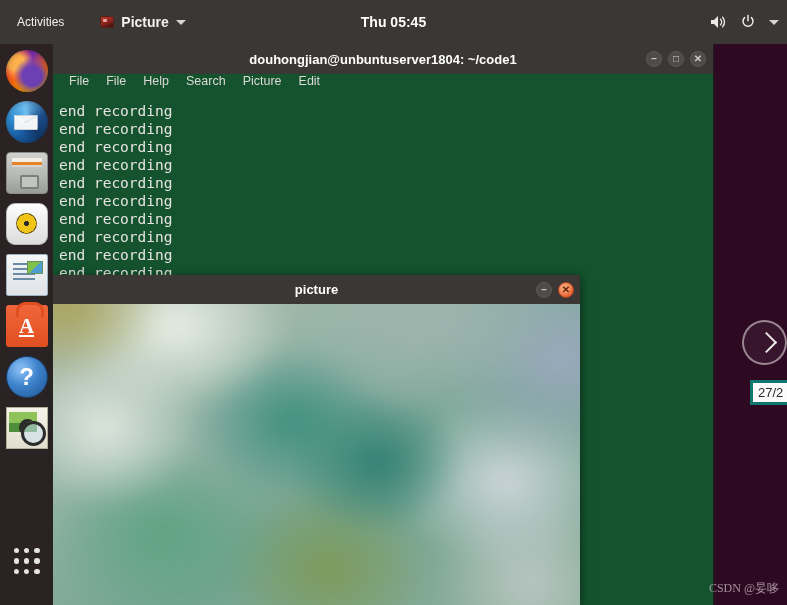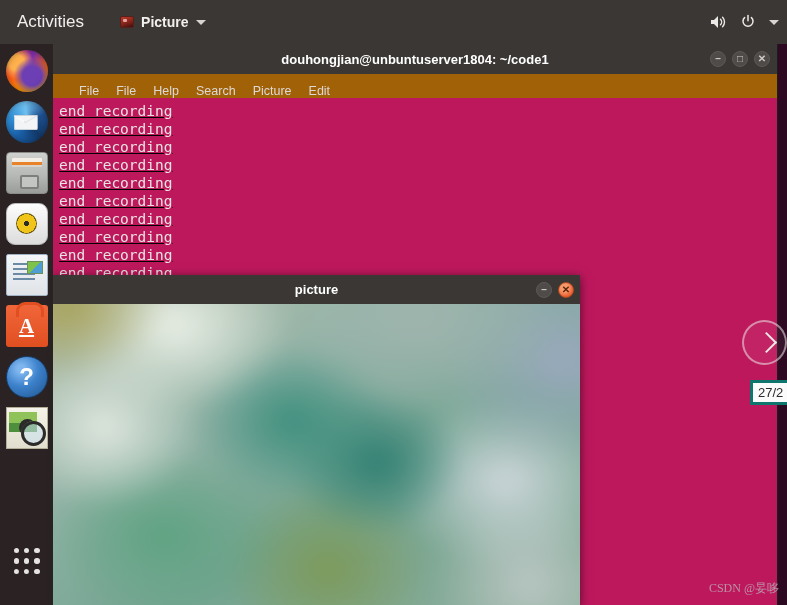--- a/index.html
+++ b/index.html
@@ -18,21 +18,21 @@
 
   
   #topbar{
     position:absolute; top:0; left:0; width:787px; height:44px;
     background:#3b3735;
     display:flex; align-items:center;
     color:#e8e6e3; font-size:14px; z-index:50;
   }
   #activities{
     margin-left:9px; padding:4px 8px; border-radius:3px;
-    color:#f2f0ee; font-size:17px; cursor:pointer;
+    color:#f2f0ee; font-size:12px; cursor:pointer;
   }
   #appmenu{
     display:flex; align-items:center; gap:7px;
     margin-left:22px; padding:4px 6px; border-radius:3px; cursor:pointer;
   }
   #appmenu .appicon{
     width:14px; height:12px; border-radius:2px;
     background:linear-gradient(160deg,#c0392b 0%, #7d2119 60%, #3a0f0c 100%);
     border:1px solid #53201a; position:relative;
   }
@@ -168,43 +168,43 @@
   }
   
   .ico-grid{ display:grid; grid-template-columns:repeat(3,1fr); grid-template-rows:repeat(3,1fr);
     gap:5px; padding:8px; }
   .ico-grid i{ background:#e6e4e2; border-radius:50%; display:block; }
 
   .dock-spacer{ flex:1 1 auto; min-height:0; }
 
   
   #terminal{
-    position:absolute; left:53px; top:44px; width:724px; height:561px;
+    position:absolute; left:53px; top:44px; width:660px; height:561px;
     background:#2d0922; z-index:10;
     box-shadow:0 0 0 1px #1d1d1d;
   }
   #term-title{
     height:30px; background:#3b3735; display:flex; align-items:center; justify-content:center;
     position:relative; color:#ffffff; font-size:13px; font-weight:bold;
   }
   #term-btns{ position:absolute; right:7px; top:0; height:30px; display:flex; align-items:center; gap:6px; }
   .winbtn{
     width:16px; height:16px; border-radius:50%;
     background:#4f4b49; border:1px solid #5d5957;
     display:flex; align-items:center; justify-content:center;
     color:#cfcbc8; font-size:10px; line-height:1; cursor:pointer;
   }
   #term-menu{
-    height:24px; background:#a16207; display:flex; align-items:flex-end;
-    padding-left:26px; gap:17px; color:#ddd9d6; font-size:12.5px;
+    height:24px; background:#14532d; display:flex; align-items:flex-start;
+    padding-left:16px; gap:17px; color:#ddd9d6; font-size:12.5px;
   }
   #term-menu span{ cursor:pointer; }
   #term-body{
     position:absolute; left:0; right:0; top:54px; bottom:0;
-    background:#be185d; padding:4px 0 0 6px; overflow:hidden;text-decoration:underline;
+    background:#14532d; padding:4px 0 0 6px; overflow:hidden;
   }
   .termline{
     font-family:"DejaVu Sans Mono", monospace;
     font-size:14.5px; line-height:18px; color:#e8e4e2; white-space:pre;
   }
 
   
   #picwin{
     position:absolute; left:53px; top:275px; width:527px; height:330px; z-index:20;
     box-shadow:0 2px 10px rgba(0,0,0,.55);
@@ -345,20 +345,21 @@
     <div style="height:14px"></div>
   </div>
 
   <div id="topbar">
     <div id="activities">Activities</div>
     <div id="appmenu">
       <span class="appicon"></span>
       <span class="applabel">Picture</span>
       <span class="caret-down"></span>
     </div>
+    <div id="clock">Thu 05:45</div>
     <div id="sysmenu">
       <svg width="18" height="16" viewBox="0 0 18 16">
         <path d="M2 6 h3 L9 2 v12 L5 10 H2 z" fill="#eceae8"></path>
         <path d="M11.5 5.2 a4 4 0 0 1 0 5.6" stroke="#eceae8" stroke-width="1.4" fill="none" stroke-linecap="round"></path>
         <path d="M13.6 3.2 a7 7 0 0 1 0 9.6" stroke="#eceae8" stroke-width="1.4" fill="none" stroke-linecap="round"></path>
       </svg>
       <svg width="16" height="16" viewBox="0 0 16 16">
         <path d="M8 1.6 v5.2" stroke="#eceae8" stroke-width="1.5" fill="none" stroke-linecap="round"></path>
         <path d="M4.6 3.6 a5 5 0 1 0 6.8 0" stroke="#eceae8" stroke-width="1.5" fill="none" stroke-linecap="round"></path>
       </svg>

